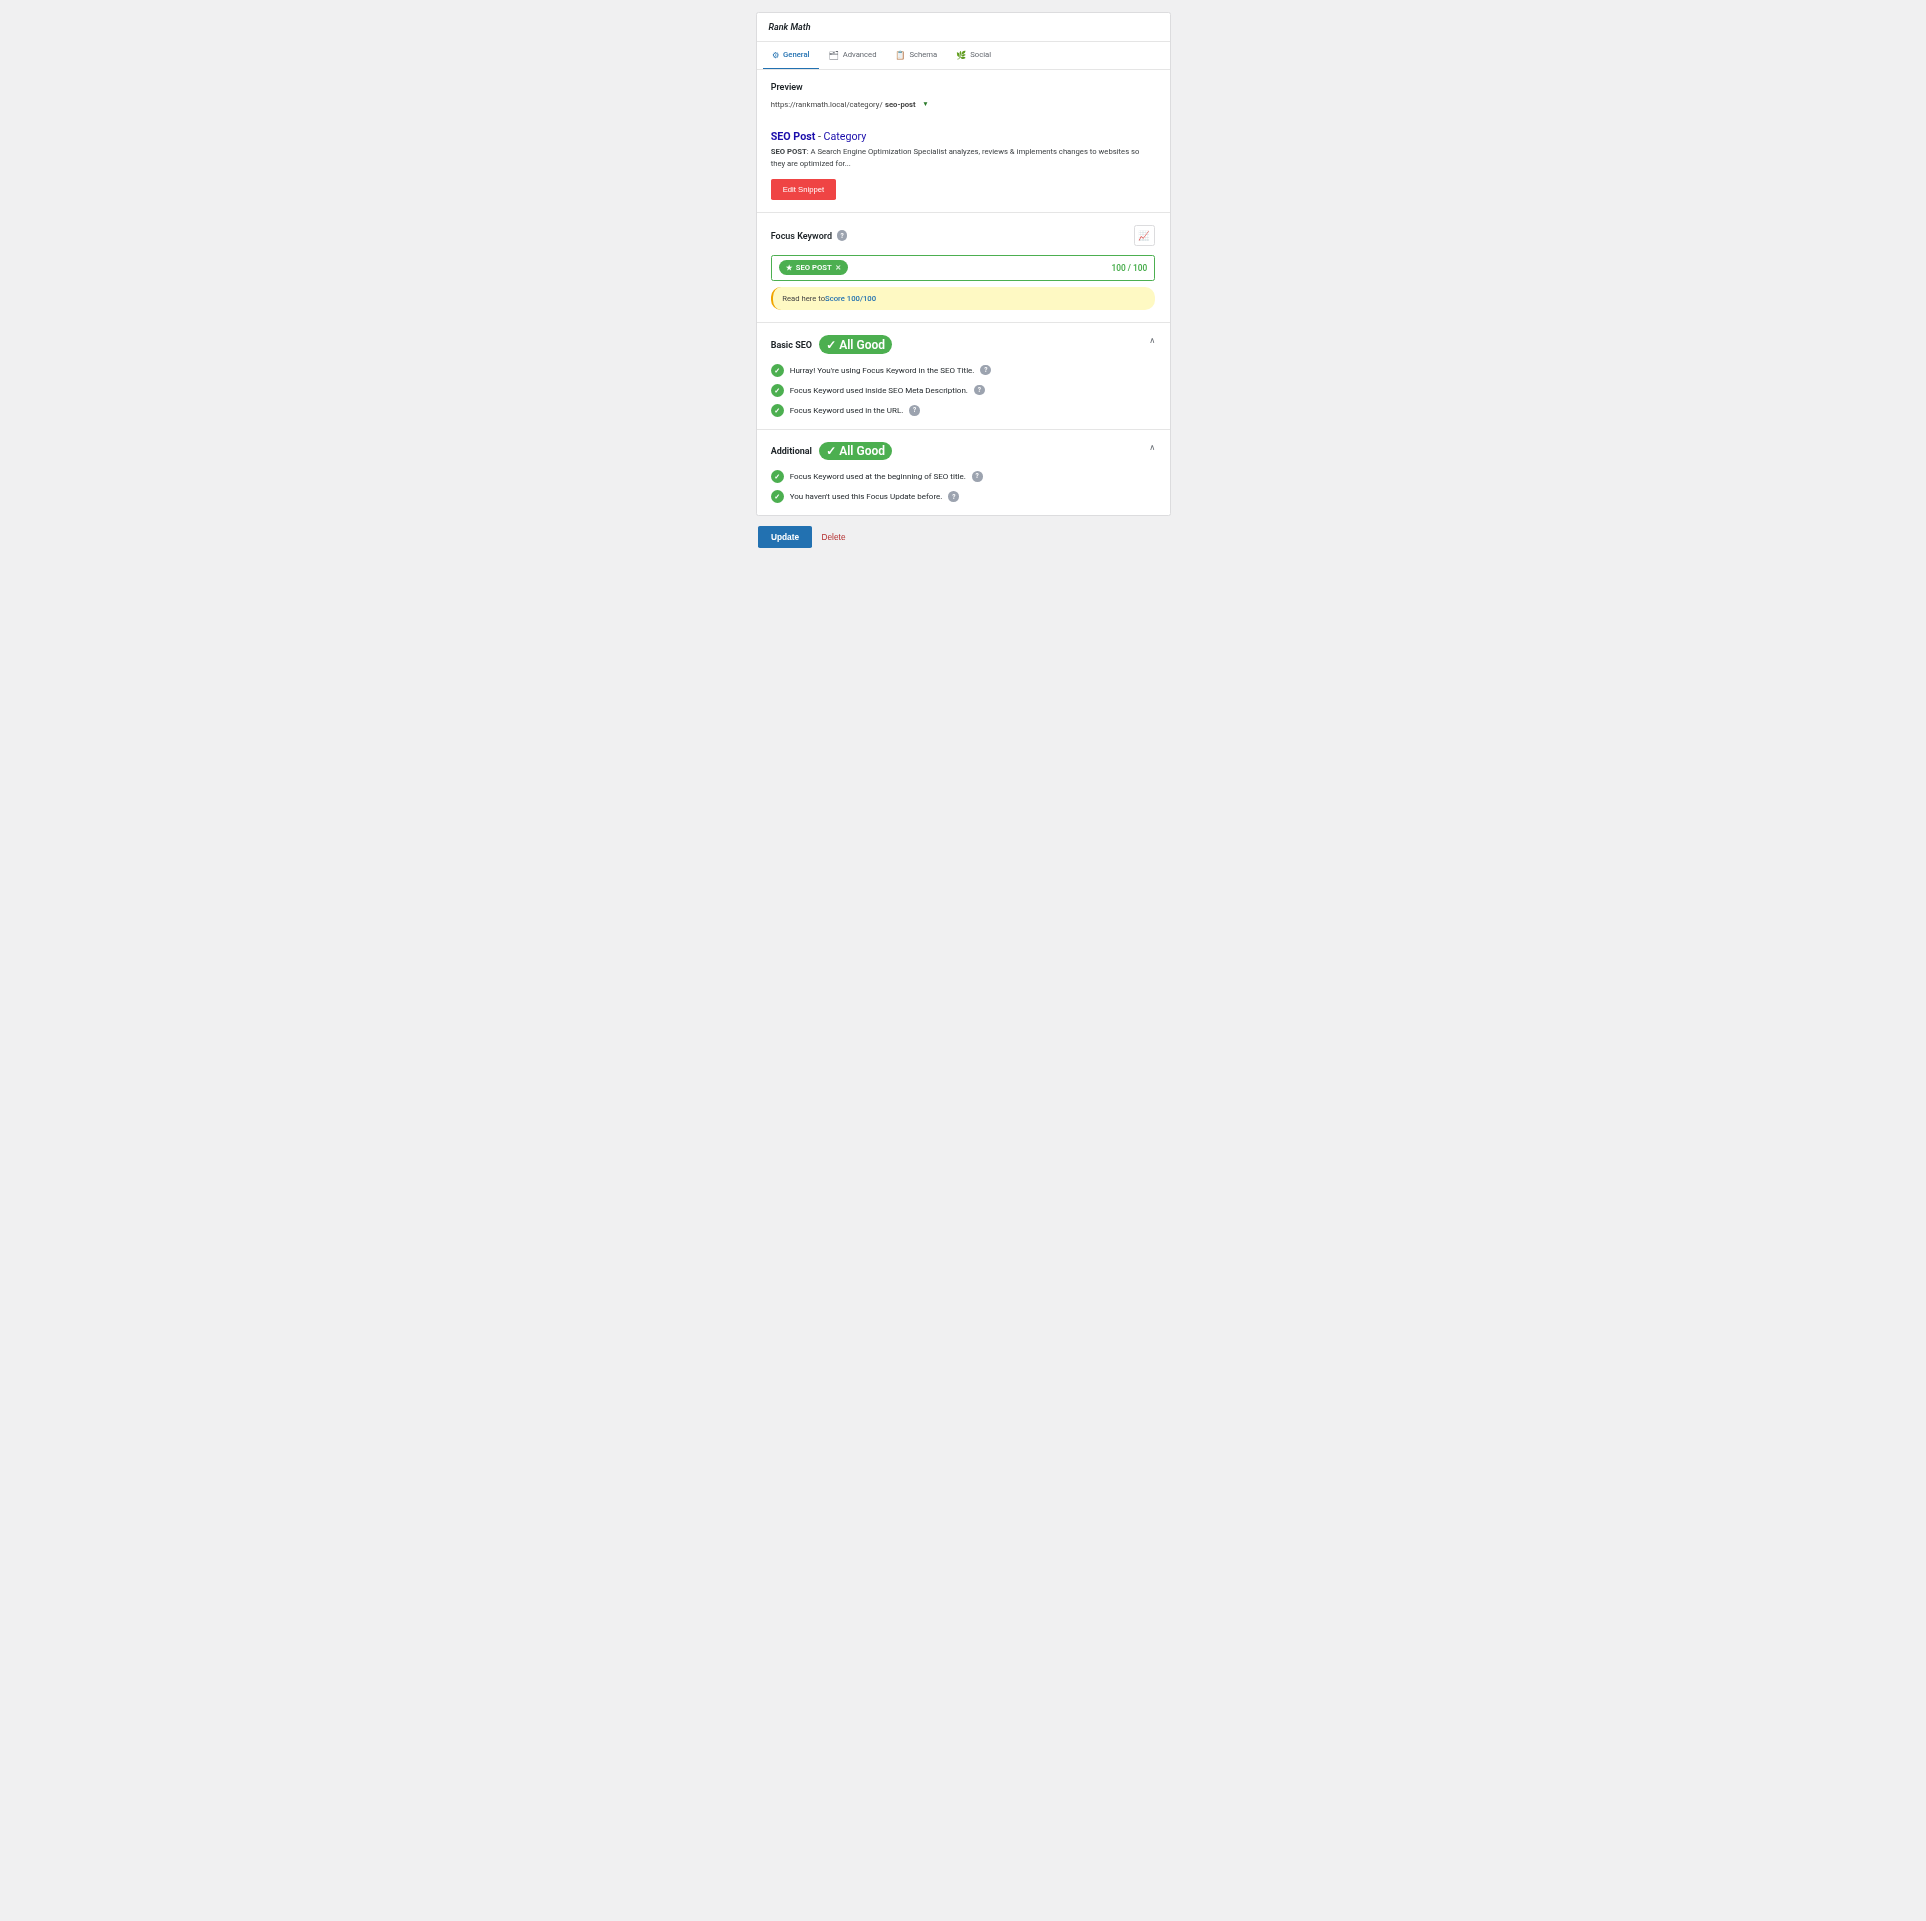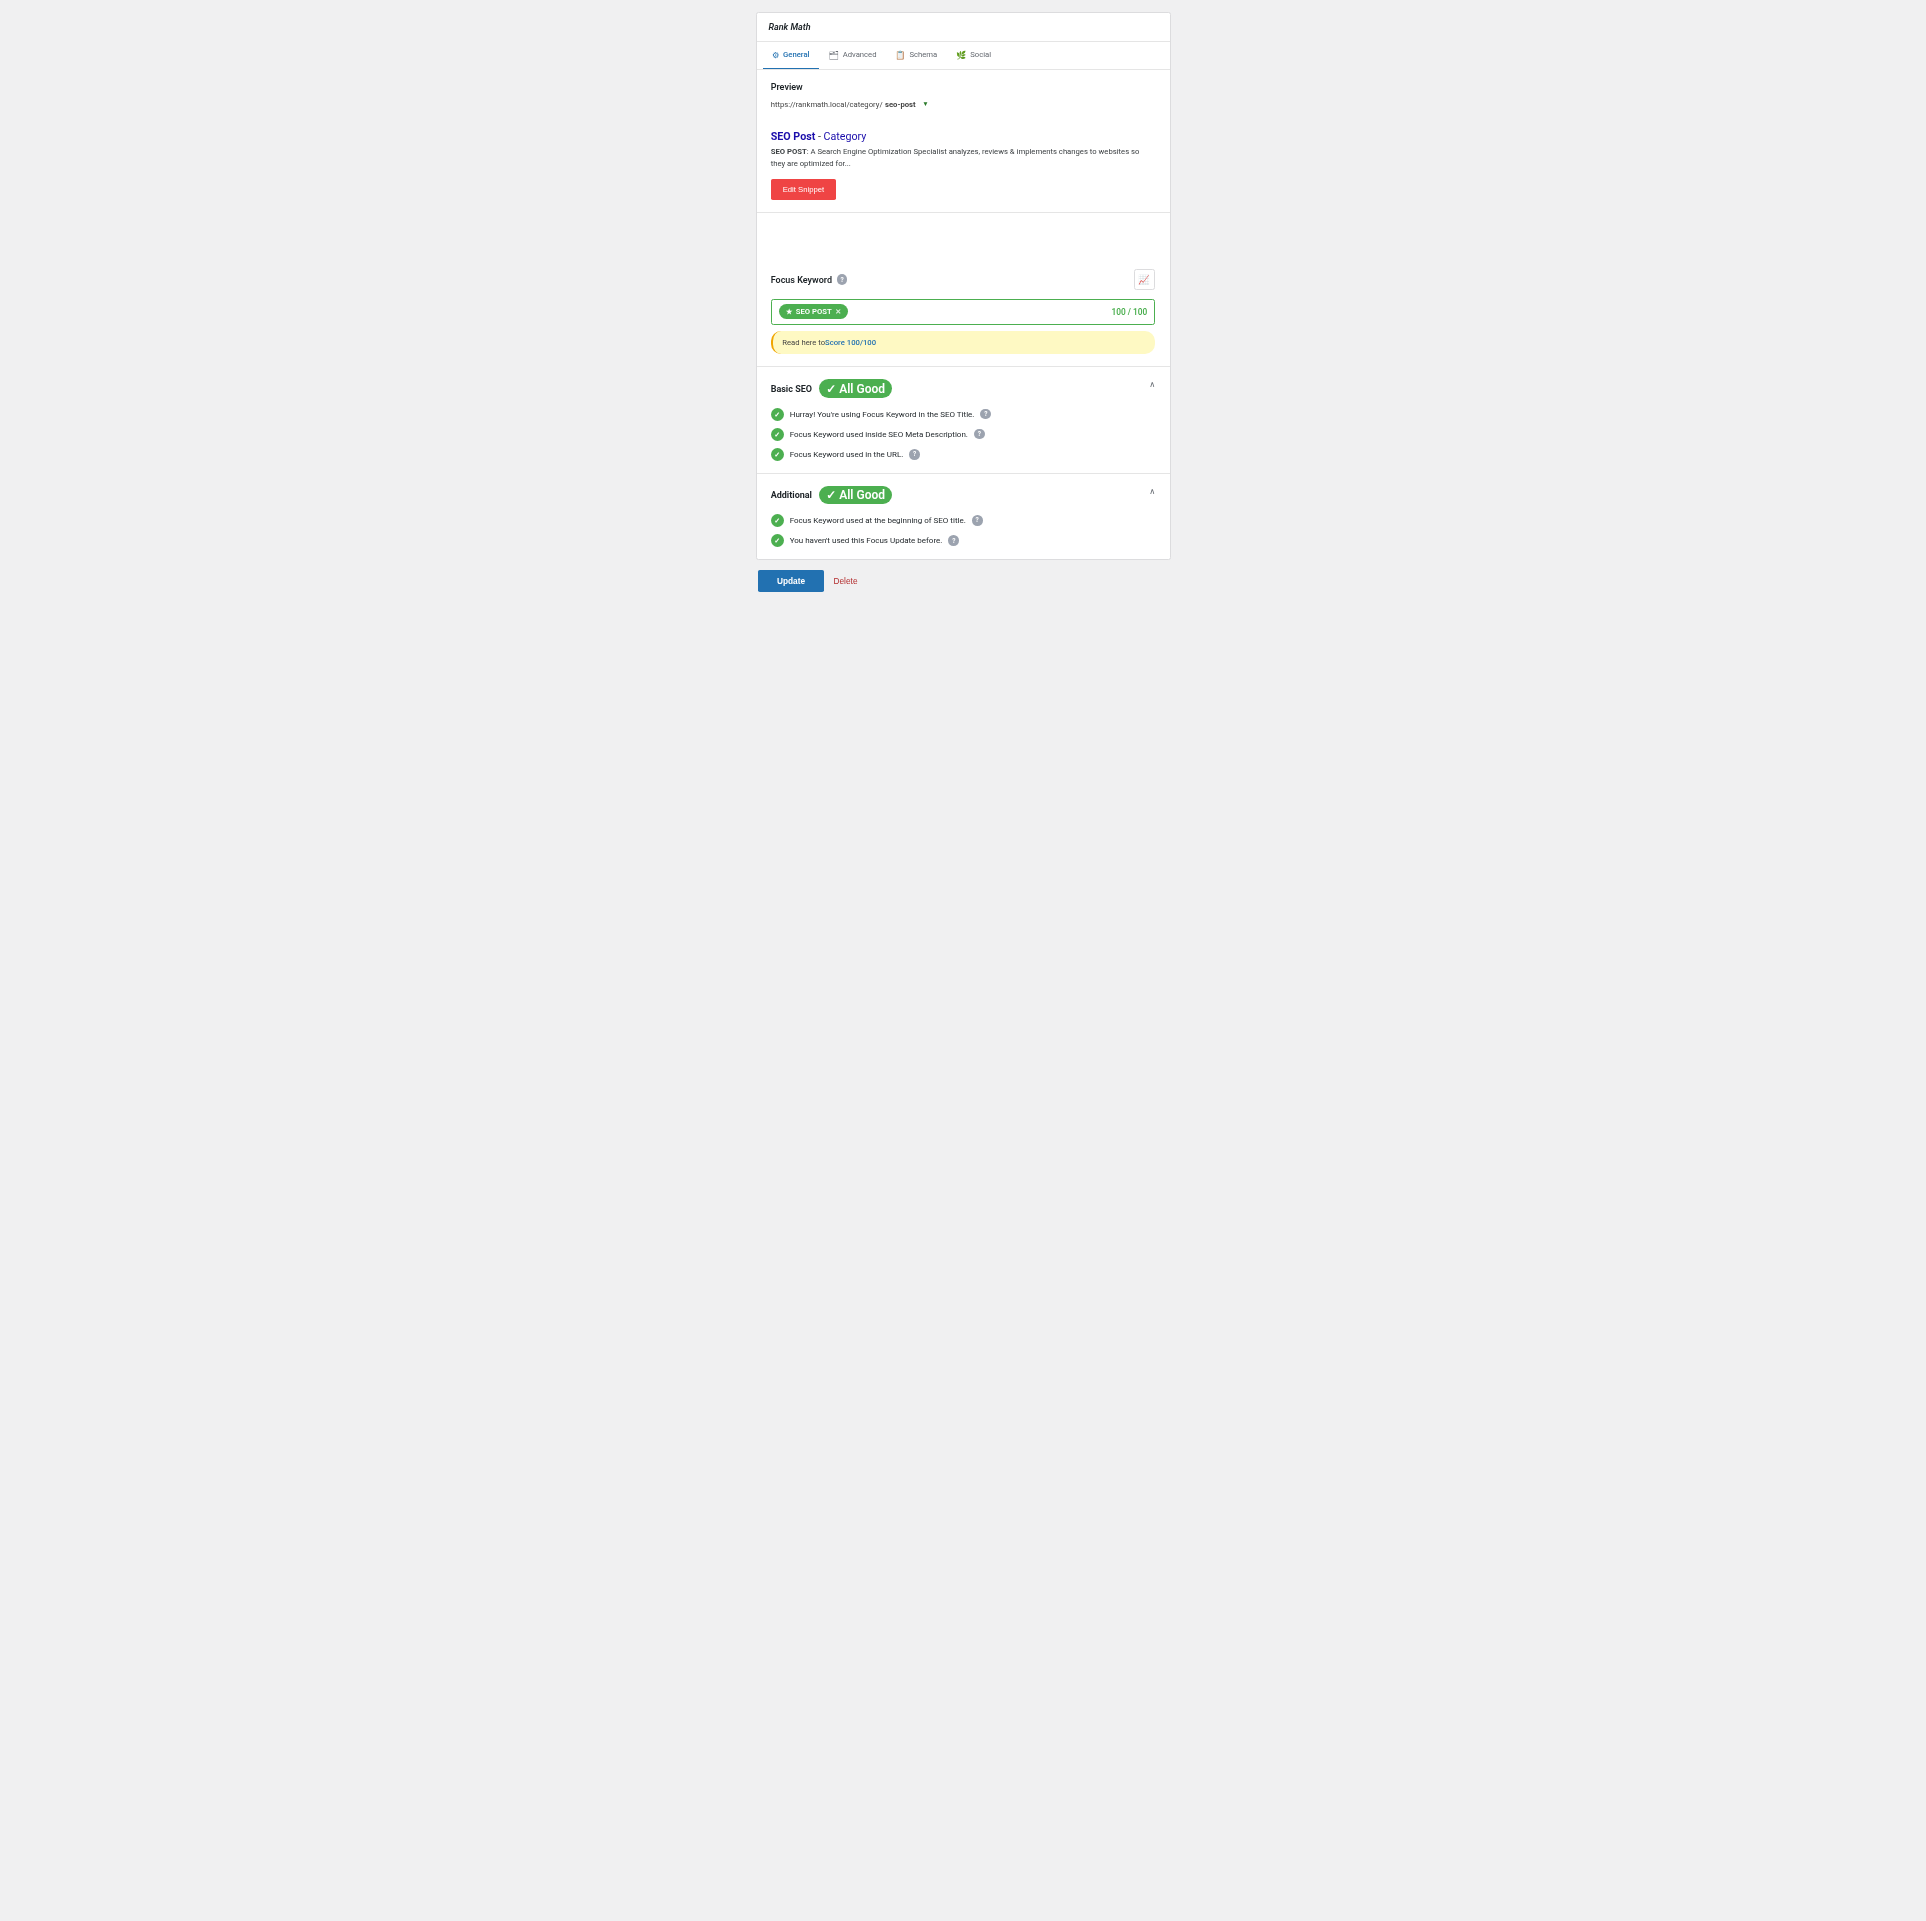--- a/index.html
+++ b/index.html
@@ -126,21 +126,20 @@
       padding: 6px 12px;
       font-size: 7.7px;
       font-weight: 500;
       cursor: pointer;
     }
     
     .section-header-row {
       display: flex;
       justify-content: space-between;
       margin-bottom: 8.3px;
-      margin-top: 44px;
     }
     .section-title-row {
       display: flex;
       align-items: center;
       gap: 4.7px;
     }
     .section-title {
       font-size: 9px;
       font-weight: 600;
       color: #1d2327;
@@ -284,21 +283,21 @@
       display: flex;
       align-items: center;
       gap: 9.5px;
       padding: 9.5px 2.4px;
     }
     .update-btn {
       background: #2271b1;
       color: #fff;
       border: none;
       border-radius: 1.8px;
-      padding: 6px 19px;
+      padding: 6px 13px;
       font-size: 8.3px;
       font-weight: 600;
       cursor: pointer;
     }
     .delete-btn {
       background: none;
       border: none;
       color: #b32d2e;
       font-size: 8.3px;
       cursor: pointer;

